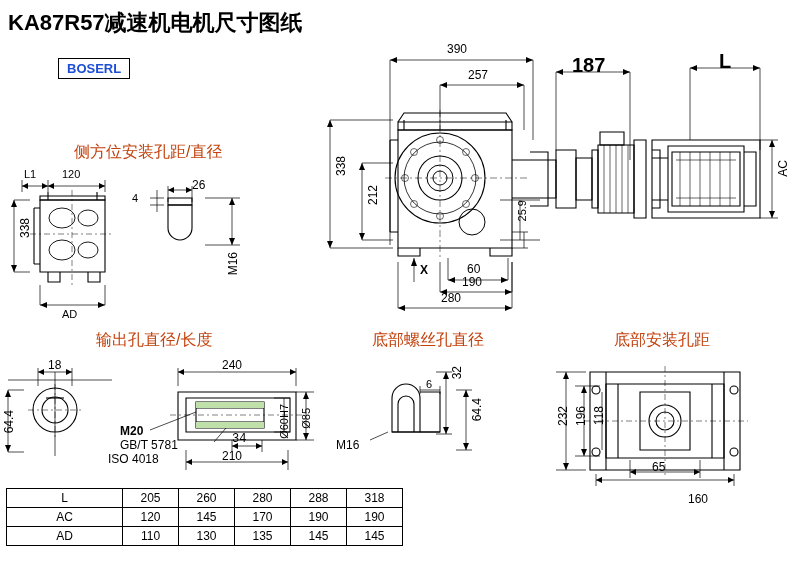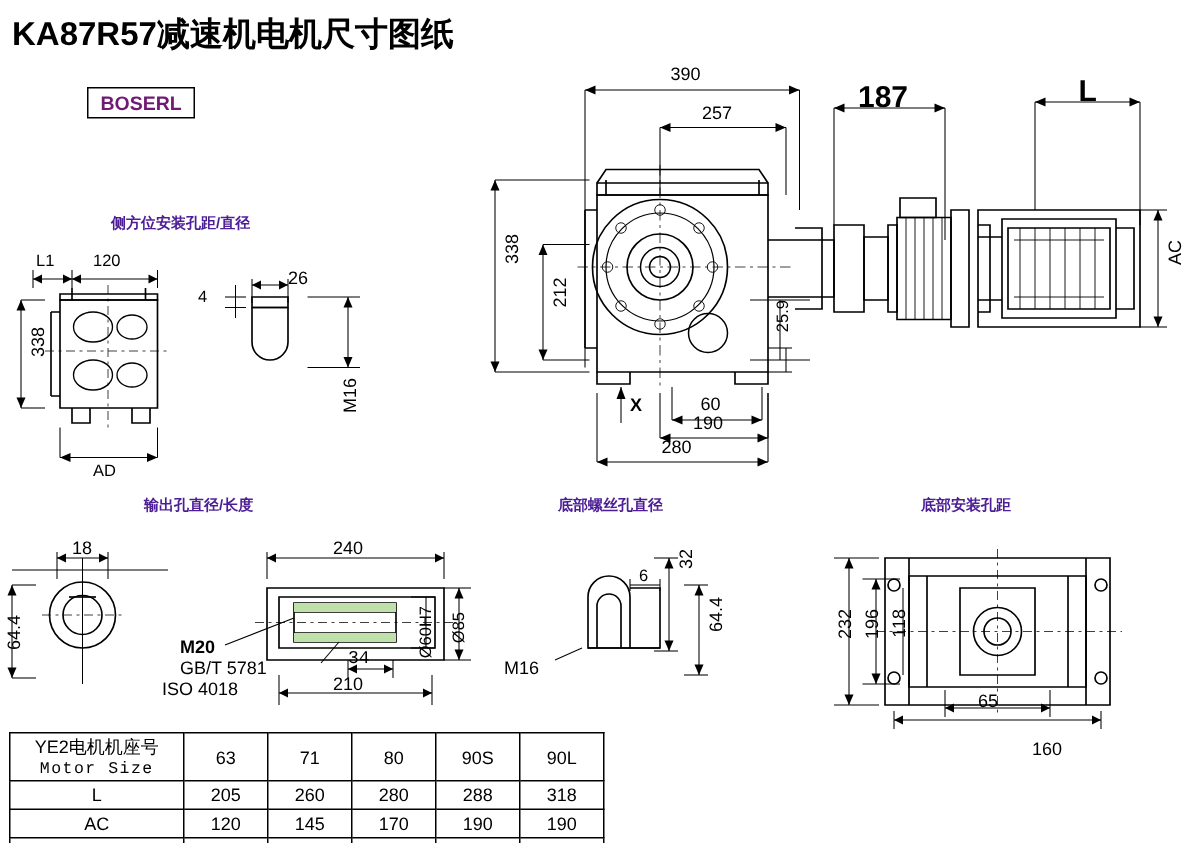--- a/index.html
+++ b/index.html
@@ -5,24 +5,24 @@
   html,body{margin:0;padding:0;}
   body{
     width:800px;height:562px;background:#fff;
     font-family:"Liberation Sans", sans-serif;
     color:#000;position:relative;overflow:hidden;
   }
   .t{position:absolute;white-space:nowrap;}
   #title{left:8px;top:8px;font-size:22px;font-weight:bold;letter-spacing:0px;}
   .brand{
     position:absolute;left:58px;top:58px;border:1px solid #000;
-    padding:2px 8px;font-size:13px;font-weight:bold;color:#701a75;
+    padding:2px 8px;font-size:13px;font-weight:bold;color:#1d4ed8;
     font-family:"Liberation Sans", sans-serif;
   }
-  .cap{position:absolute;color:#4c1d95;font-size:10px;font-weight:bold;white-space:nowrap;}
+  .cap{position:absolute;color:#c2410c;font-size:16px;font-weight:normal;white-space:nowrap;}
   .dim{position:absolute;font-size:12px;white-space:nowrap;}
   .dimb{font-weight:bold;font-size:20px;}
   .vert{writing-mode:vertical-rl;text-orientation:mixed;transform:rotate(180deg);}
   svg{position:absolute;left:0;top:0;}
   
   #spec{
     position:absolute;left:6px;top:488px;border-collapse:collapse;
     font-size:12px;font-family:"Liberation Sans", sans-serif;
   }
   #spec td,#spec th{
@@ -455,31 +455,20 @@
 <div class="dim" style="left:336px;top:438px;">M16</div>
 
 <div class="dim vert" style="left:556px;top:406px;">232</div>
 <div class="dim vert" style="left:574px;top:406px;">196</div>
 <div class="dim vert" style="left:592px;top:406px;">118</div>
 <div class="dim" style="left:652px;top:460px;">65</div>
 <div class="dim" style="left:688px;top:460px;margin-top:32px;">160</div>
 
 <table id="spec">
   <tbody>
-      <tr>
-    <td class="lbl">
-      <div>YE2电机机座号</div>
-      <div class="mono">Motor Size</div>
-    </td>
-    <td class="c">63</td>
-    <td class="c">71</td>
-    <td class="c">80</td>
-    <td class="c">90S</td>
-    <td class="c">90L</td>
-  </tr>
   <tr>
     <td class="lbl">L</td>
     <td class="c">205</td>
     <td class="c">260</td>
     <td class="c">280</td>
     <td class="c">288</td>
     <td class="c">318</td>
   </tr>
   <tr>
     <td class="lbl">AC</td>

